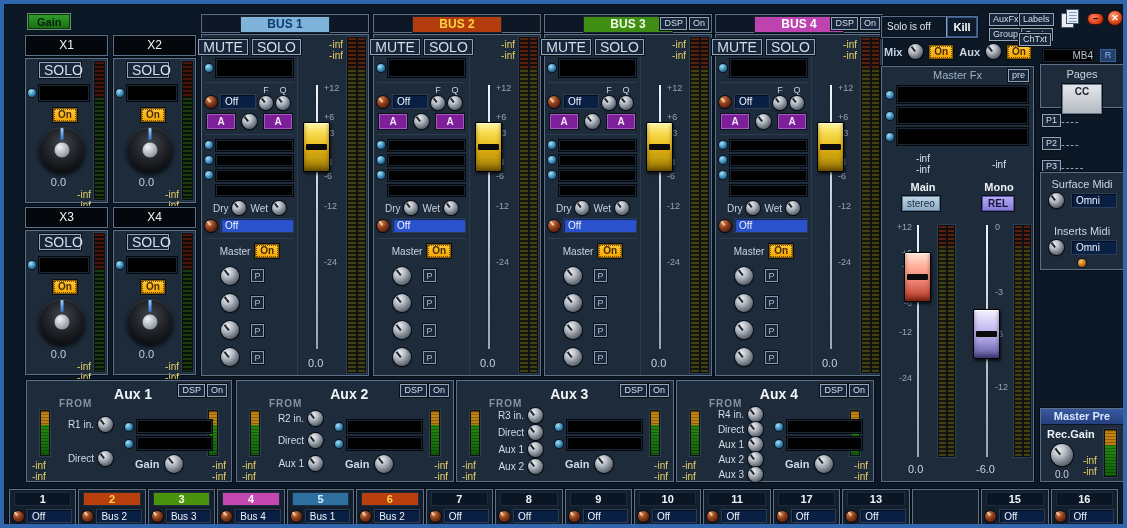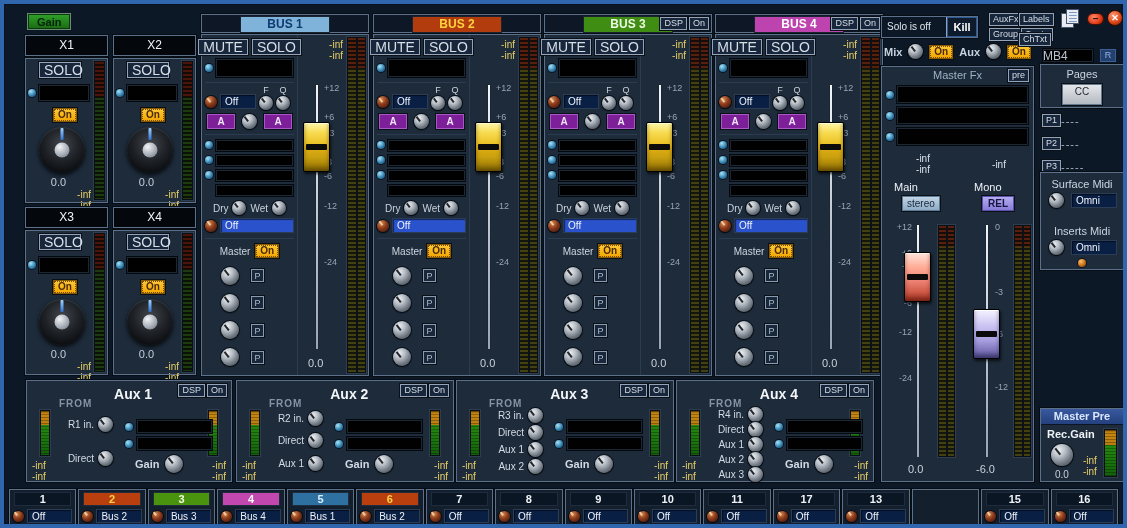--- a/index.html
+++ b/index.html
@@ -132,21 +132,21 @@
       color:#fff;font-weight:700;font-size:11px;text-align:center;line-height:20px;}
   .mixaux{position:absolute;left:880px;top:40px;display:flex;align-items:center;gap:6px;
       font-size:11px;font-weight:700;color:#c6d2de;}
   .mfx{position:absolute;left:877px;top:62px;width:153px;height:416px;background:#1d2b3b;border:1px solid #5d7089;
       box-shadow:0 0 0 1px #070d15;box-sizing:border-box;}
   .mfx-title{position:absolute;left:0;right:0;top:2px;text-align:center;font-size:11px;color:#9fb2c6;}
   .mfx-pre{position:absolute;right:4px;top:2px;}
   .mfx-disps{position:absolute;left:4px;right:4px;top:18px;display:flex;flex-direction:column;gap:2px;}
   .mfx-disps .disprow .dsp{height:19px;}
   .minf{position:absolute;text-align:center;font-size:10px;line-height:11px;color:#d9e1ea;}
-  .mname{position:absolute;text-align:left;font-size:11px;font-weight:400;color:#edf2f7;}
+  .mname{position:absolute;text-align:center;font-size:11px;font-weight:700;color:#edf2f7;}
   .badge-stereo{position:absolute;background:linear-gradient(180deg,#c2d4e4,#8fabc4);color:#14283e;font-size:10px;
       line-height:13px;padding:0 4px;border:1px solid #5c7a96;box-shadow:0 0 0 1px #0a1018;}
   .badge-rel{position:absolute;background:linear-gradient(180deg,#b4acf0,#867cd8);color:#1a1440;font-weight:700;
       font-size:10px;line-height:13px;padding:0 5px;border:1px solid #5a50a8;box-shadow:0 0 0 1px #0a1018;}
   .mzone{position:absolute;top:158px;bottom:24px;}
   .mzone.main{left:2px;width:72px;}
   .mzone.main .trk{left:33px;}
   .mzone.main .sc{right:44px;text-align:right;}
   .mzone.main .cap{left:20px;}
   .mzone.main .meter{right:1px;top:0;bottom:0;width:17px;}
@@ -162,27 +162,27 @@
   .copyicon i{position:absolute;width:13px;height:15px;background:#e9edf3;border:1px solid #46566c;box-sizing:border-box;}
   .copyicon i:nth-child(1){left:0;top:4px;}
   .copyicon i:nth-child(2){left:5px;top:0;background-image:repeating-linear-gradient(180deg,#7a9ac8 0 1px,transparent 1px 3px);
       background-size:70% 80%;background-position:2px 2px;background-repeat:no-repeat;}
   .minbtn{position:absolute;left:1083px;top:9px;width:17px;height:12px;border-radius:6px;
       background:radial-gradient(circle at 40% 32%,#ff8868,#d8300a 70%,#7a1604);border:1px solid #4a1004;
       color:#2a0a02;font-size:10px;font-weight:700;line-height:9px;text-align:center;box-sizing:border-box;}
   .closebtn{position:absolute;left:1103px;top:6px;width:16px;height:16px;border-radius:50%;
       background:radial-gradient(circle at 38% 30%,#ff9a7a,#e04a18 55%,#701402);border:1px solid #3a0c02;
       color:#fff;font-size:9px;font-weight:700;line-height:14px;text-align:center;box-sizing:border-box;}
-  .mb4{position:absolute;left:1038px;top:44px;width:52px;height:15px;text-align:left;color:#b8c2cc;font-size:12px;line-height:14px;}
+  .mb4{position:absolute;left:1038px;top:44px;width:52px;height:15px;text-align:right;color:#b8c2cc;font-size:10px;line-height:14px;}
   .rbtn{position:absolute;left:1096px;top:45px;width:16px;height:13px;background:#24416e;border:1px solid #3c5e96;
       color:#8fb2e8;font-size:9px;line-height:11px;text-align:center;box-sizing:border-box;}
   
   .rp-title{position:absolute;left:0;right:0;text-align:center;font-size:11px;color:#c9d4e0;}
-  .ccbtn{position:absolute;left:50%;transform:translateX(-50%);top:19px;width:40px;height:21px;
-      background:linear-gradient(180deg,#e4e7ea,#b4bac2);color:#1a222c;font-size:10px;font-weight:400;line-height:13px;
+  .ccbtn{position:absolute;left:50%;transform:translateX(-50%);top:19px;width:40px;height:30px;
+      background:linear-gradient(180deg,#e4e7ea,#b4bac2);color:#1a222c;font-size:10px;font-weight:700;line-height:13px;
       text-align:center;border:1px solid #66788c;box-shadow:0 0 0 1px #0a1018;box-sizing:border-box;}
   .prow{position:absolute;left:1038px;display:flex;align-items:center;}
   .dashes{font-size:11px;color:#a8b4c2;letter-spacing:1px;}
   .midirow{position:absolute;left:8px;right:6px;display:flex;align-items:center;gap:7px;}
   .midirow .sel{flex:1;}
   .sqbtn{position:absolute;left:50%;transform:translateX(-50%);width:17px;height:15px;
       background:linear-gradient(180deg,#eceef0,#b2b6bc);border:1px solid #3a444e;box-shadow:0 0 0 1px #0a1018;box-sizing:border-box;}
   .rp-sub{position:absolute;left:0;right:0;text-align:center;font-size:10px;color:#aab8c6;}
   .rp-kn{position:absolute;left:50%;transform:translateX(-50%);}
   .mpre-bar{position:absolute;left:0;right:0;top:0;height:15px;background:linear-gradient(180deg,#39589e,#24407e);

